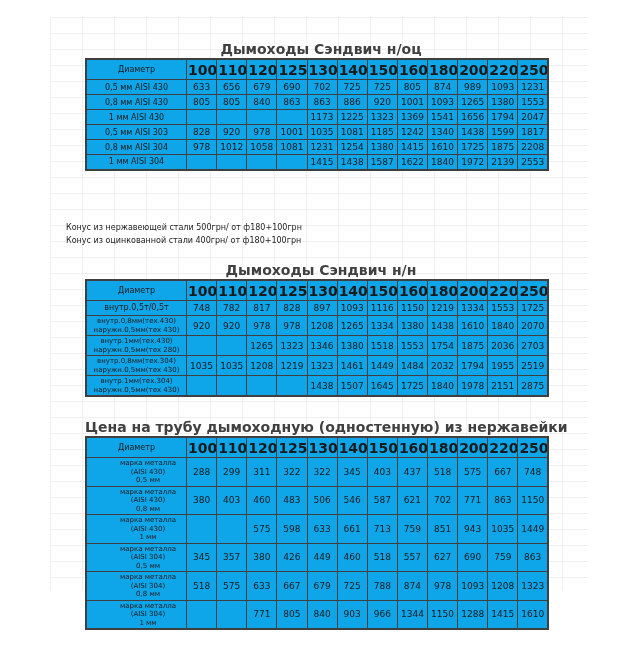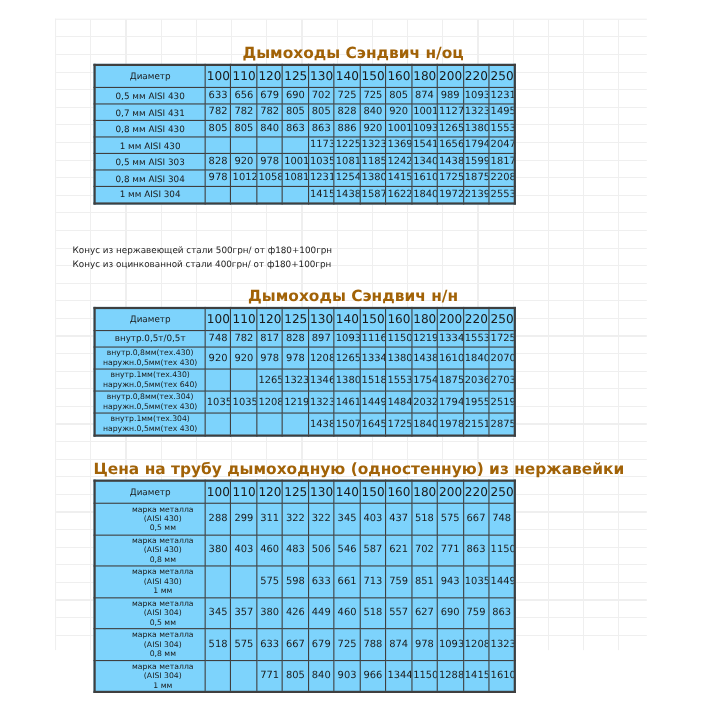--- a/index.html
+++ b/index.html
@@ -23,42 +23,42 @@
     border-left: 1px solid #efefef;
     border-top: 1px solid #efefef;
   }
   .tbl-title {
     position: absolute;
     left: 85px; width: 472px; height: 18px;
     text-align: center;
     font-size: 14px;
     font-weight: bold;
     line-height: 18px;
-    color: #a16207;
+    color: #404040;
     white-space: nowrap;
   }
   table.price {
     position: absolute;
     left: 85px;
-    width: 384px;
+    width: 464px;
     border-collapse: collapse;
     table-layout: fixed;
-    background: #7dd3fc;
+    background: #0ea5e9;
     border: 2px solid #3f3f3f;
   }
   table.price th, table.price td {
     border: 1px solid #3f3f3f;
     text-align: center;
     vertical-align: middle;
     padding: 1px 1px;
     overflow: hidden;
   }
   table.price thead th {
-    font-size: 11px;
-    font-weight: normal;
+    font-size: 14px;
+    font-weight: bold;
     height: 17px;
   }
   table.price thead th.label-col { font-weight: normal; font-size: 8px; width: 97px; }
   table.price tbody th.row-label {
     font-weight: normal;
     font-size: 8px;
     white-space: pre-line;
     line-height: 9px;
   }
   table.price tbody td { font-size: 9px; }
@@ -126,35 +126,20 @@
           <td>702</td>
           <td>725</td>
           <td>725</td>
           <td>805</td>
           <td>874</td>
           <td>989</td>
           <td>1093</td>
           <td>1231</td>
         </tr>
         <tr>
-          <th class="row-label">0,7 мм AISI 431</th>
-          <td>782</td>
-          <td>782</td>
-          <td>782</td>
-          <td>805</td>
-          <td>805</td>
-          <td>828</td>
-          <td>840</td>
-          <td>920</td>
-          <td>1001</td>
-          <td>1127</td>
-          <td>1323</td>
-          <td>1495</td>
-        </tr>
-        <tr>
           <th class="row-label">0,8 мм AISI 430</th>
           <td>805</td>
           <td>805</td>
           <td>840</td>
           <td>863</td>
           <td>863</td>
           <td>886</td>
           <td>920</td>
           <td>1001</td>
           <td>1093</td>
@@ -274,21 +259,21 @@
           <td>1265</td>
           <td>1334</td>
           <td>1380</td>
           <td>1438</td>
           <td>1610</td>
           <td>1840</td>
           <td>2070</td>
         </tr>
         <tr>
           <th class="row-label">внутр.1мм(тех.430)
-наружн.0,5мм(тех 640)</th>
+наружн.0,5мм(тех 280)</th>
           <td></td>
           <td></td>
           <td>1265</td>
           <td>1323</td>
           <td>1346</td>
           <td>1380</td>
           <td>1518</td>
           <td>1553</td>
           <td>1754</td>
           <td>1875</td>

